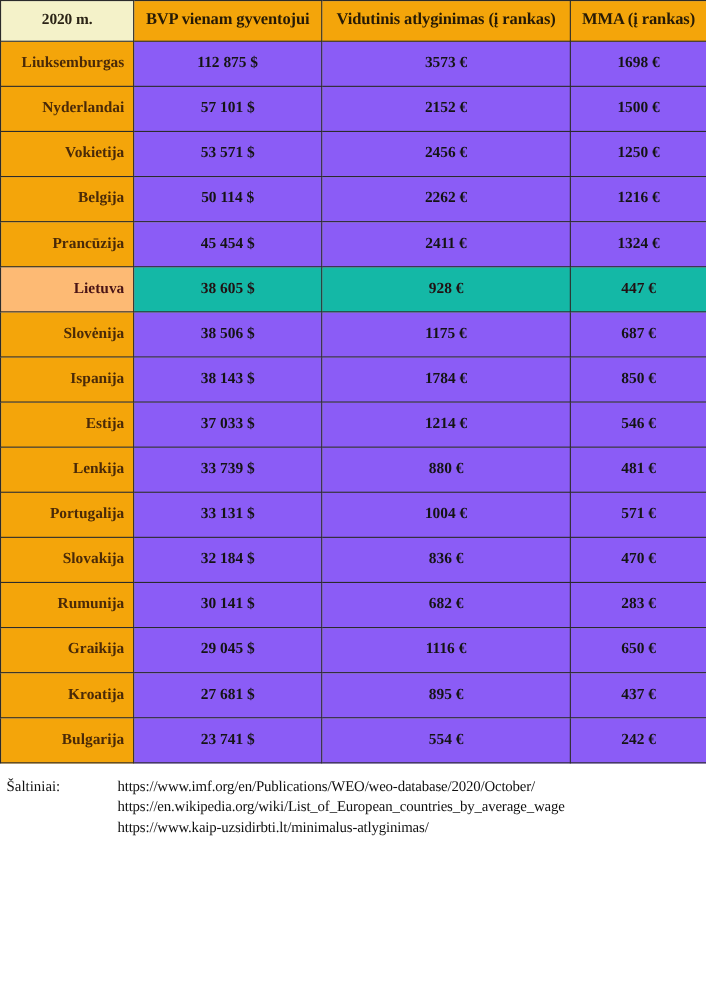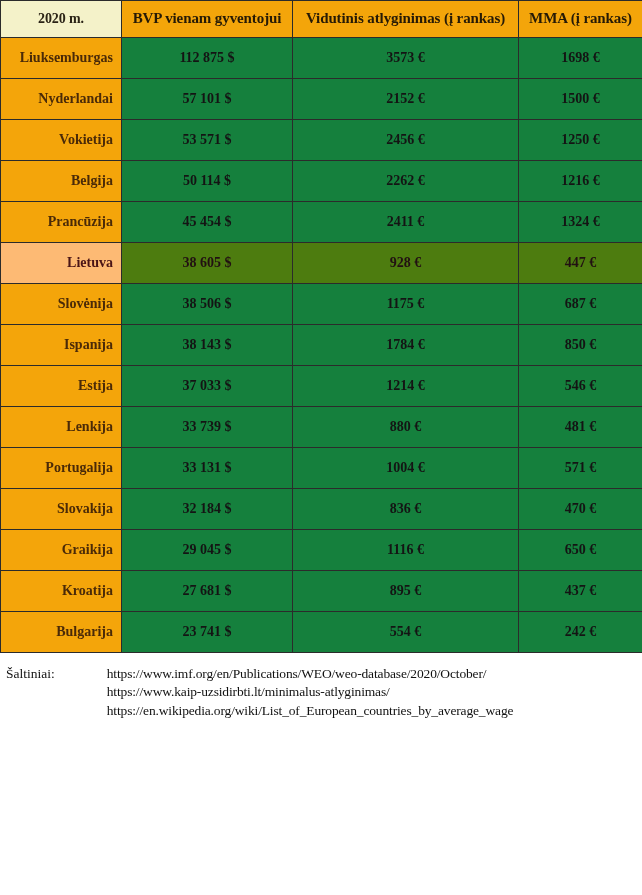--- a/index.html
+++ b/index.html
@@ -71,34 +71,34 @@
 
   td.country {
     background: #f4a50a;
     color: #4a2a08;
     text-align: right;
     padding-right: 12px;
     font-size: 14px;
     white-space: nowrap;
   }
   td.num {
-    background: #15803d;
+    background: #8b5cf6;
     color: #141414;
     text-align: center;
     font-size: 14px;
     white-space: nowrap;
   }
 
   
   tr.hl td.country {
     background: #fdba74;
     color: #4a1416;
   }
   tr.hl td.num {
-    background: #4d7c0f;
+    background: #14b8a6;
     color: #221012;
   }
 
   
   #sources {
     margin: 12px 0 0 6px;
     font-size: 13.5px;
     line-height: 1.36;
     color: #111111;
     font-family: "Liberation Serif", "DejaVu Serif", serif;
@@ -209,20 +209,26 @@
           <td class="num">1004 €</td>
           <td class="num">571 €</td>
         </tr>
         <tr>
           <td class="country">Slovakija</td>
           <td class="num">32 184 $</td>
           <td class="num">836 €</td>
           <td class="num">470 €</td>
         </tr>
         <tr>
+          <td class="country">Rumunija</td>
+          <td class="num">30 141 $</td>
+          <td class="num">682 €</td>
+          <td class="num">283 €</td>
+        </tr>
+        <tr>
           <td class="country">Graikija</td>
           <td class="num">29 045 $</td>
           <td class="num">1116 €</td>
           <td class="num">650 €</td>
         </tr>
         <tr>
           <td class="country">Kroatija</td>
           <td class="num">27 681 $</td>
           <td class="num">895 €</td>
           <td class="num">437 €</td>
@@ -234,19 +240,19 @@
           <td class="num">242 €</td>
         </tr>
       </tbody>
   </table>
 
   <div id="sources">
     <div class="srow">
       <div class="slabel">Šaltiniai:</div>
       <div class="slinks" id="slinks">
           <span class="slink">https://www.imf.org/en/Publications/WEO/weo-database/2020/October/</span>
+          <span class="slink">https://en.wikipedia.org/wiki/List_of_European_countries_by_average_wage</span>
           <span class="slink">https://www.kaip-uzsidirbti.lt/minimalus-atlyginimas/</span>
-          <span class="slink">https://en.wikipedia.org/wiki/List_of_European_countries_by_average_wage</span>
         </div>
     </div>
   </div>
 
 </div>
 
 </body></html>

